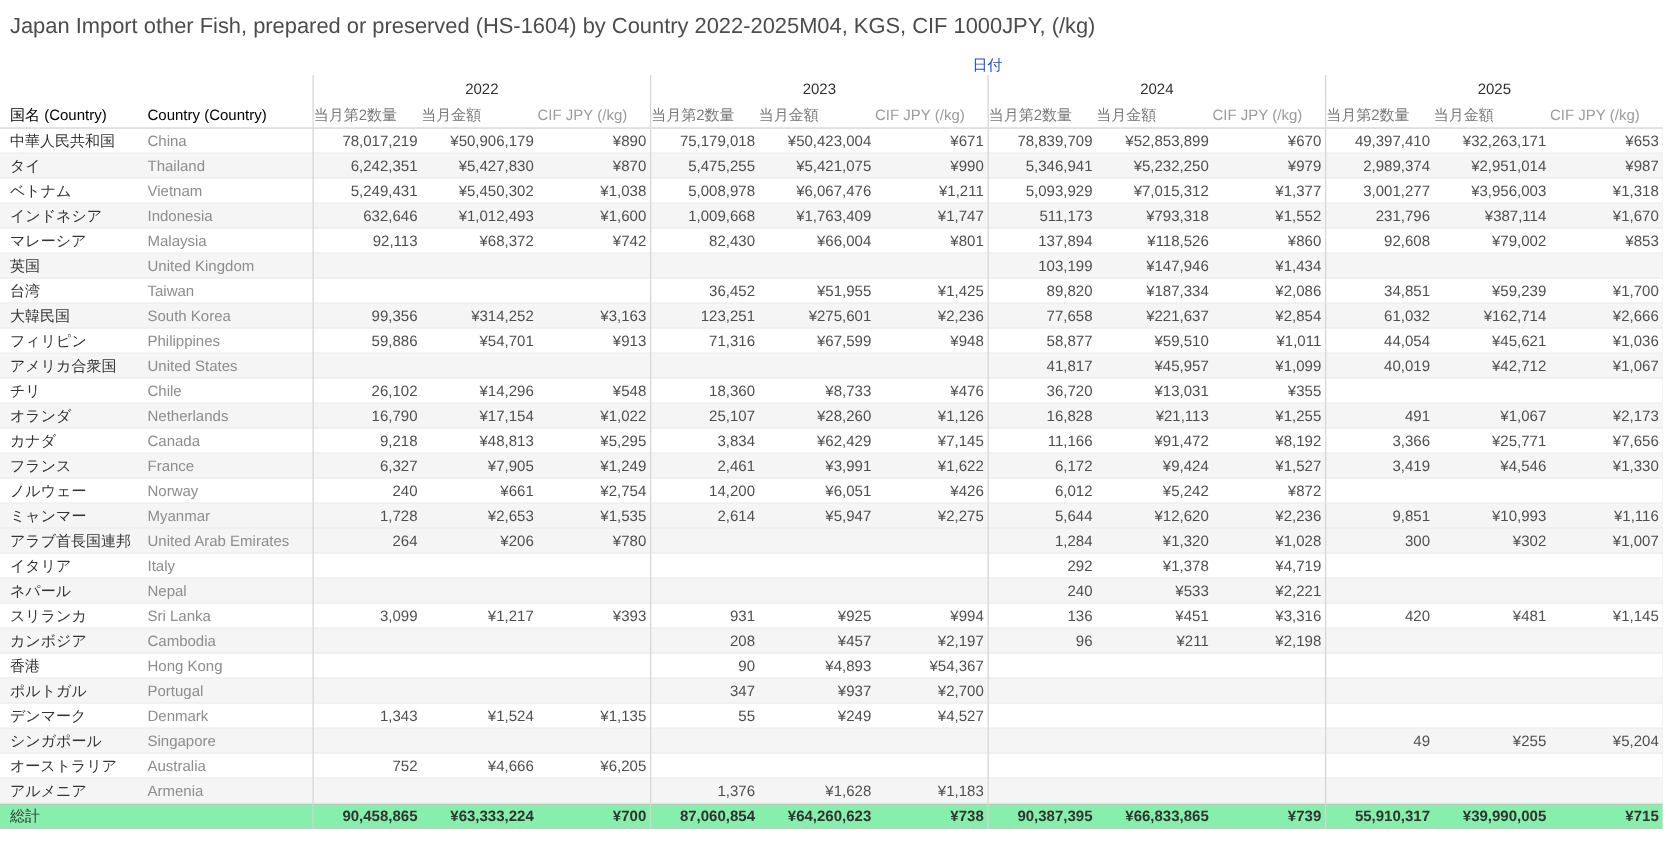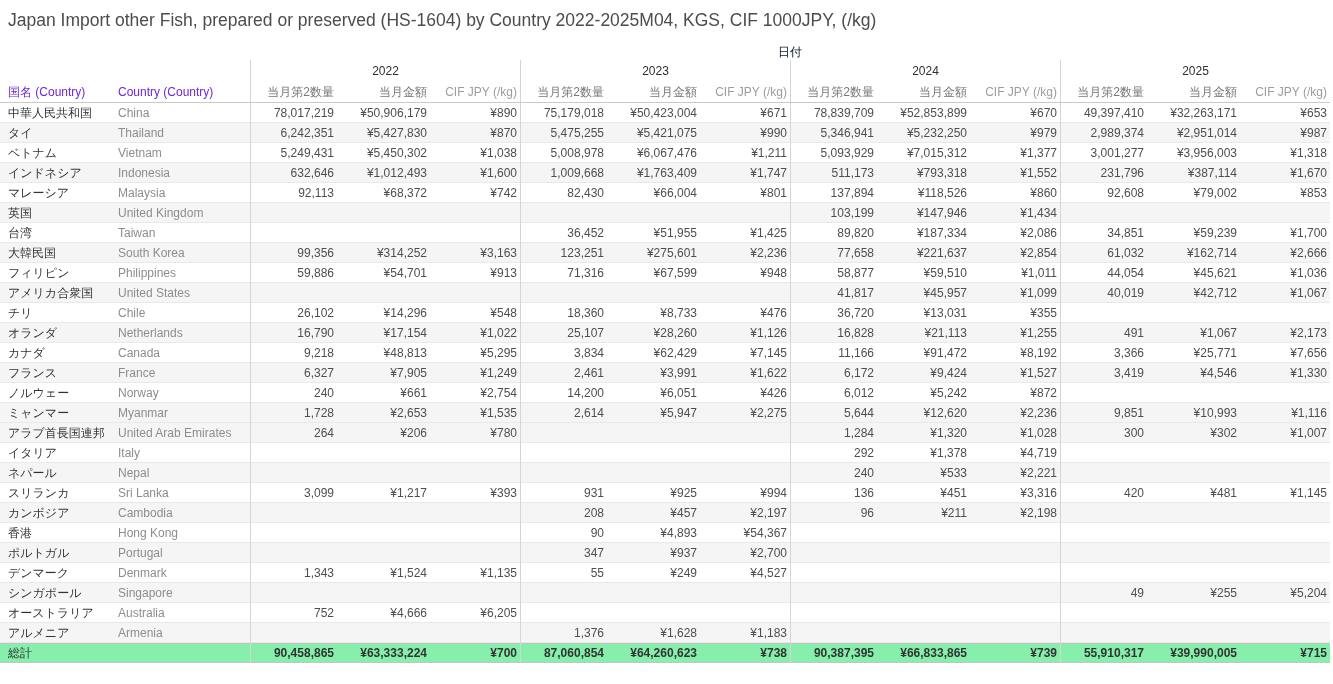--- a/index.html
+++ b/index.html
@@ -3,37 +3,37 @@
 <meta charset="utf-8">
 <style>
   * { margin:0; padding:0; box-sizing:border-box; }
   html,body { background:#ffffff; }
   body { font-family:"Liberation Sans", sans-serif; width:1333px; height:684px; overflow:hidden; }
   .page { position:relative; width:1333px; height:684px; background:#fff; }
 
   .title { padding:10px 0 0 8px; font-size:17.5px; color:#4c4c4c; height:44px; white-space:nowrap; }
 
   .dim-row { height:16px; margin-left:250px; width:1080px; text-align:center;
-             font-size:12px; color:#0f172a; }
+             font-size:12px; color:#1d4ed8; }
 
   .grid-head, .row { display:grid;
     grid-template-columns:116px 134px 87px 93px 90px 87px 93px 90px 87px 93px 90px 87px 93px 90px;
     width:1330px; }
 
   .hdr-years { height:22px; }
   .hdr-years .year-cell { grid-column:span 3; text-align:center; font-size:12px; color:#2f2f2f;
       line-height:22px; border-left:1px solid #d5d5d5; }
   .hdr-years .spacer { grid-column:span 2; }
 
   .hdr-measures { height:21px; border-bottom:1px solid #c9c9c9; }
   .hdr-measures > div { line-height:21px; font-size:12px; white-space:nowrap; overflow:hidden; }
-  .rowhdr { color:#6d28d9; text-align:left; }
+  .rowhdr { color:#000000; text-align:left; }
   .rowhdr.jp { padding-left:8px; }
   .rowhdr.en { padding-left:2px; }
-  .mhdr { color:#787878; text-align:right; padding-right:3px; }
+  .mhdr { color:#787878; padding-right:3px; }
   .mhdr.cif { color:#9c9c9c; }
   .grp-start { border-left:1px solid #d5d5d5; }
 
   #rows { width:1330px; border-right:1px solid #d9d9d9; }
   .row { height:20px; box-shadow:inset 0 -1px 0 #e9e9e9; background:#fff; }
   .row.band { background:#f5f5f5; }
   .row > div { line-height:20px; font-size:12px; white-space:nowrap; overflow:hidden; }
   .cell-jp { color:#333; padding-left:8px; }
   .cell-en { color:#8d8d8d; padding-left:2px; }
   .cell-val { color:#4e4e4e; text-align:right; padding-right:3px; }

